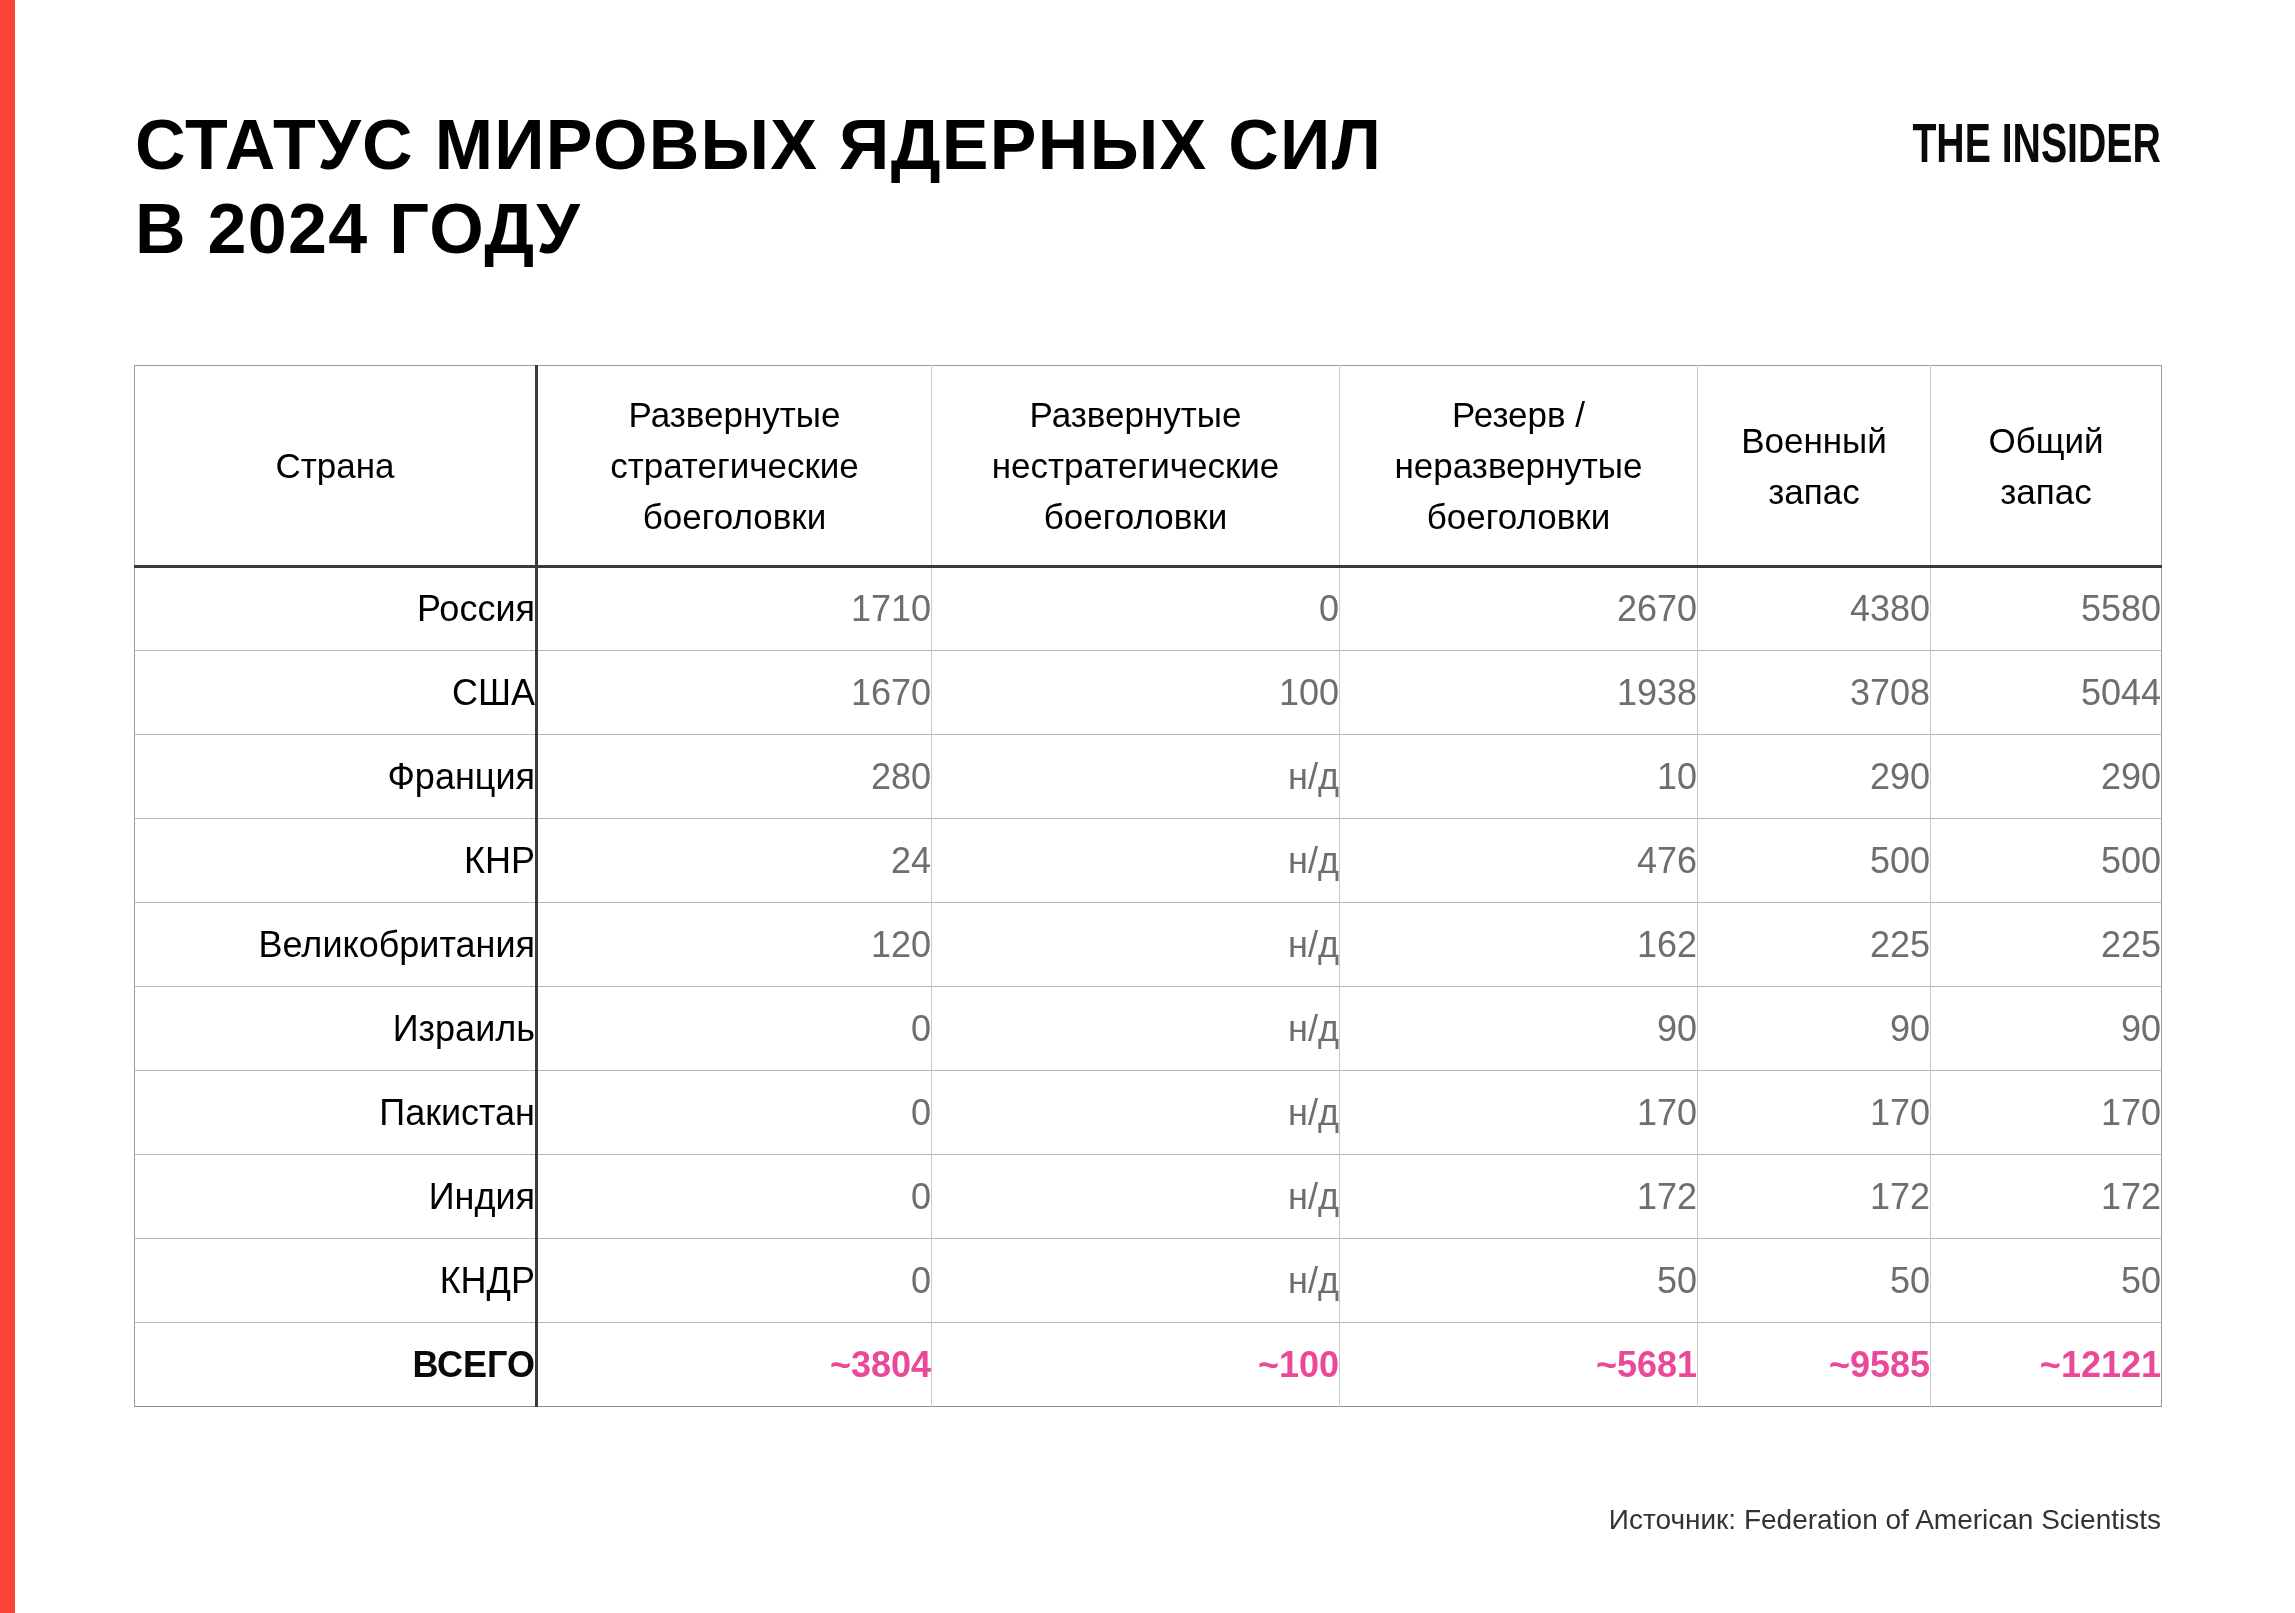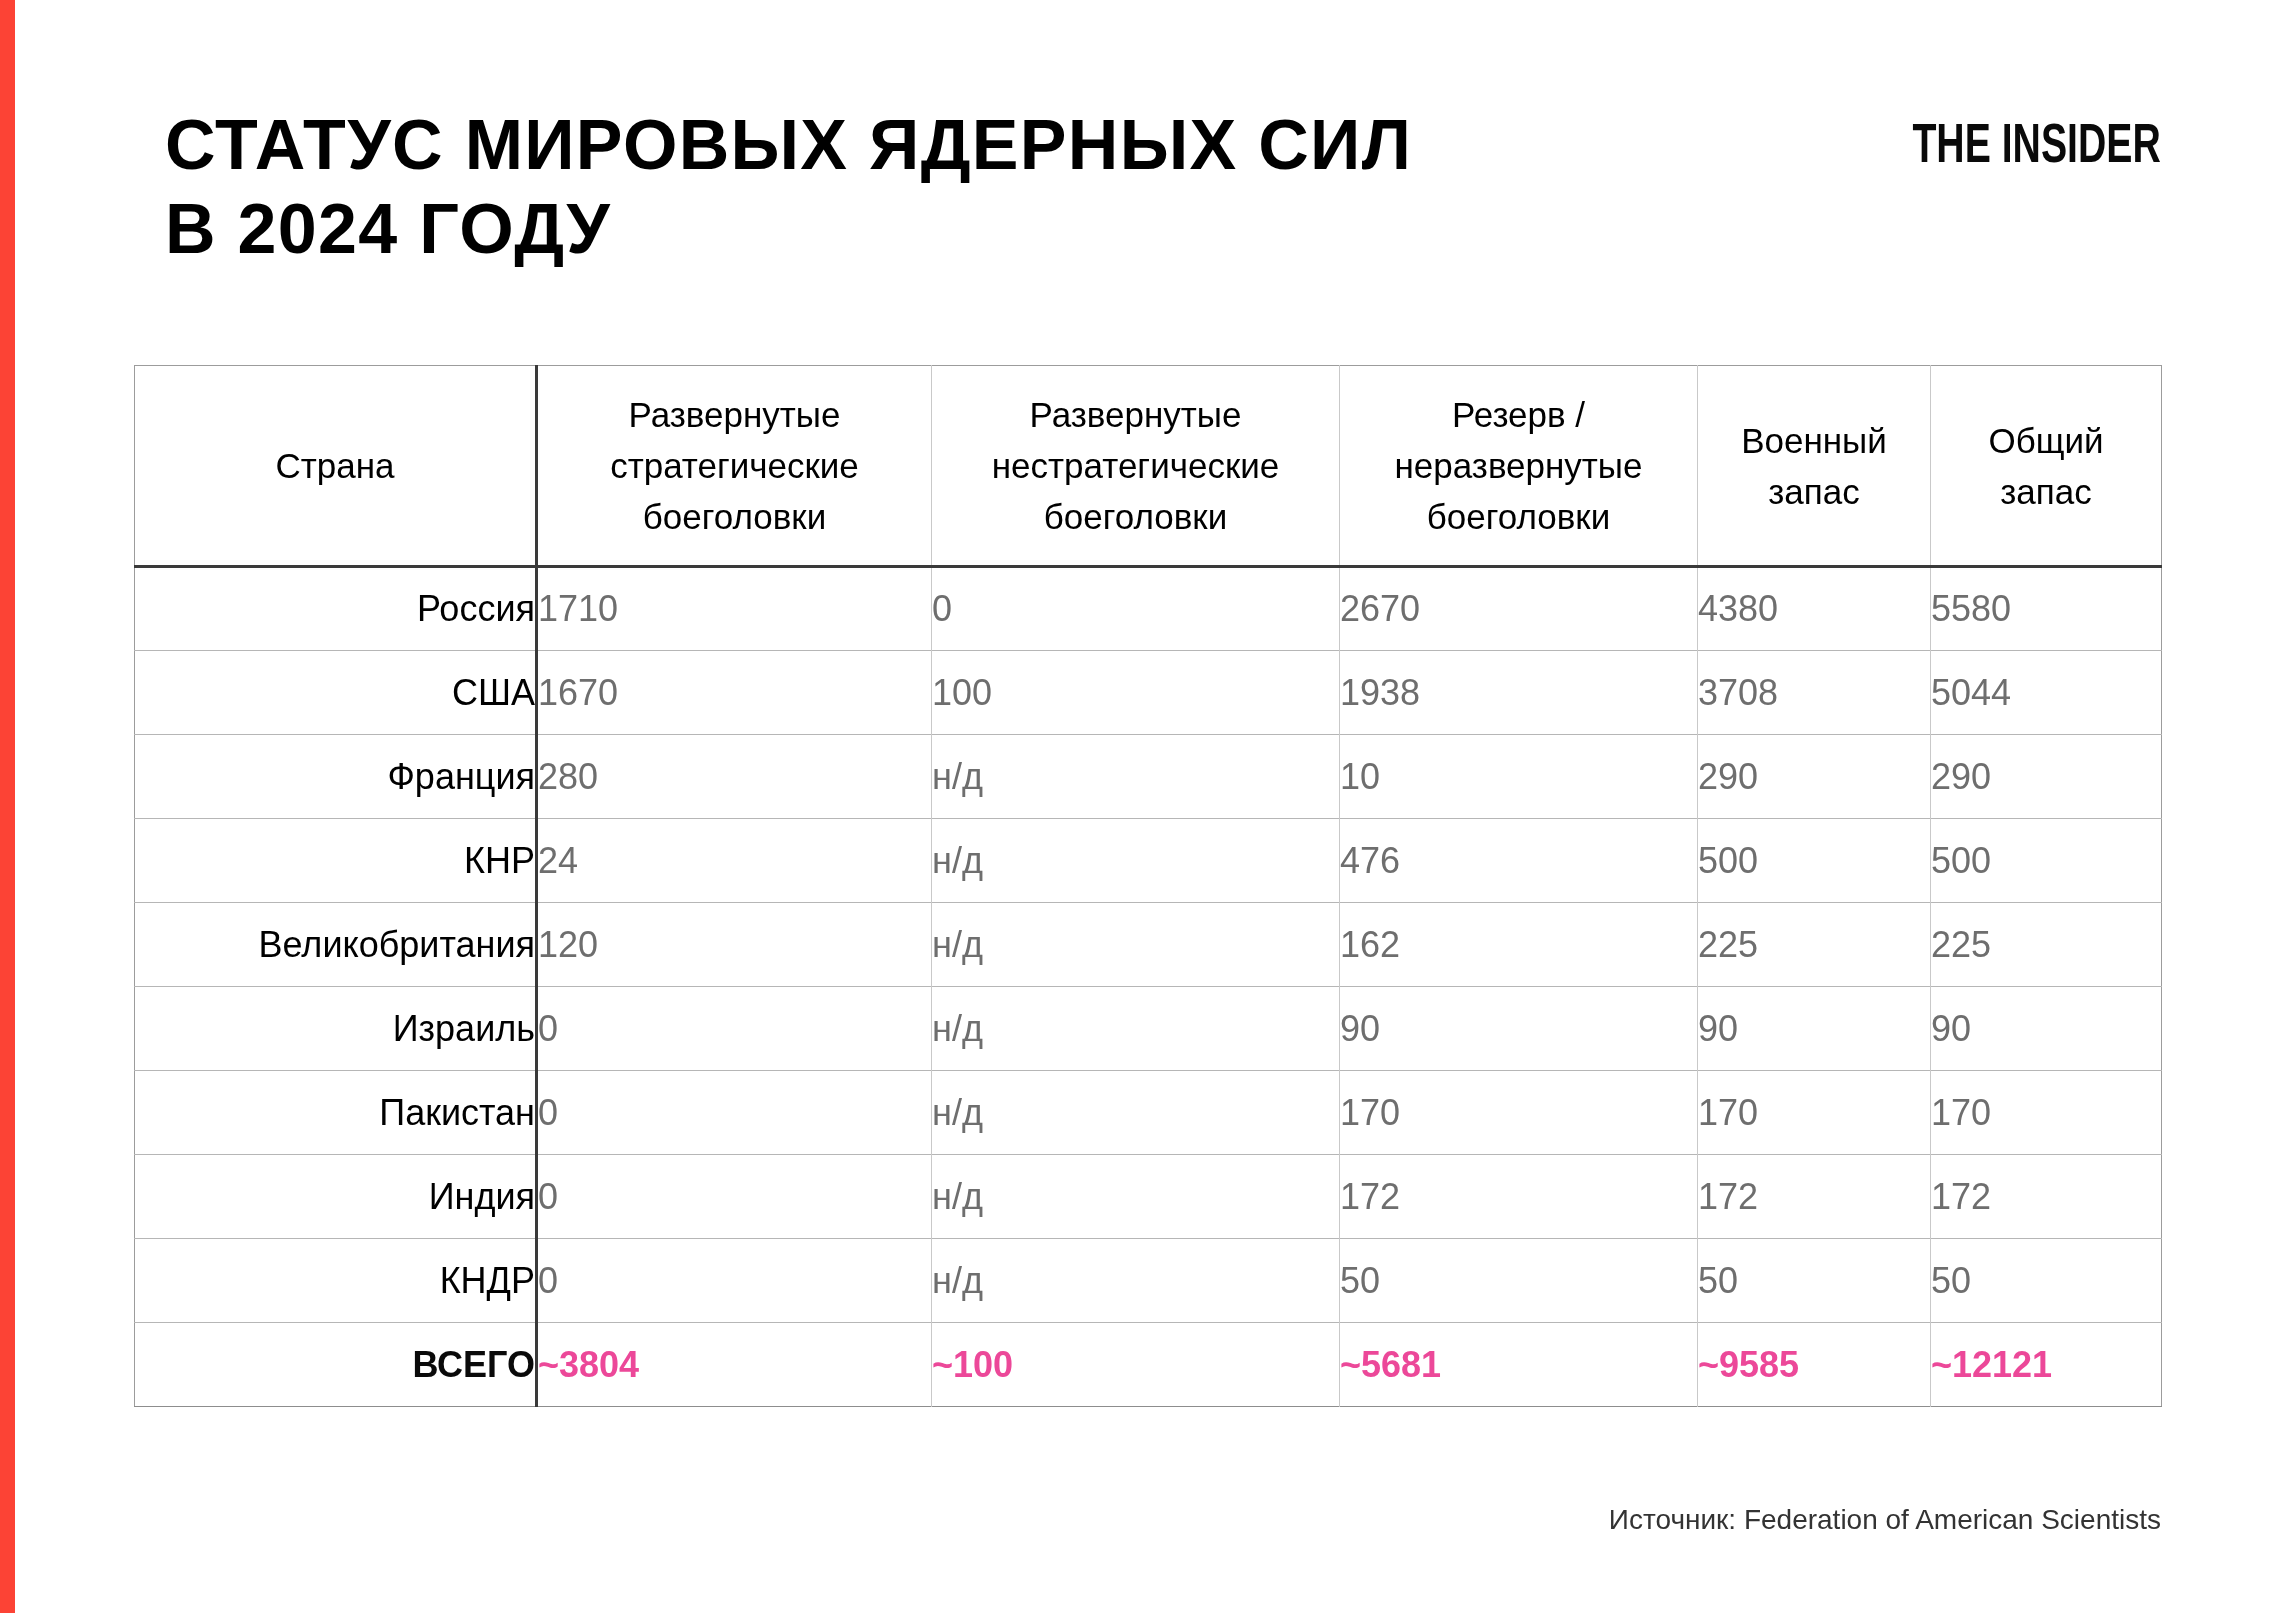--- a/index.html
+++ b/index.html
@@ -19,21 +19,20 @@
     background:#fc4335;
   }
   #title{
     position:absolute;
     left:135px;top:103px;
     font-size:70px;
     line-height:84px;
     font-weight:700;
     letter-spacing:1.3px;
     color:#000;
-    margin-left:30px;
   }
   #logo{
     position:absolute;
     right:134px;top:119px;
     height:47px;
     font-size:56px;
     line-height:47px;
     font-weight:700;
     letter-spacing:0px;
     white-space:nowrap;
@@ -78,21 +77,21 @@
   #nuke-table th:last-child,
   #nuke-table td:last-child{
     border-right:none;
   }
   #nuke-table td.country{
     text-align:right;
     padding-left:24px;
     color:#000;
   }
   #nuke-table td.value{
-    text-align:left;
+    text-align:right;
     color:#6e6e6e;
   }
   #nuke-table tr.total td{
     font-weight:700;
     color:#0a0a0a;
     margin-left:32px;
   }
   #nuke-table tr.total td.value{
     color:#ec4899;
   }

